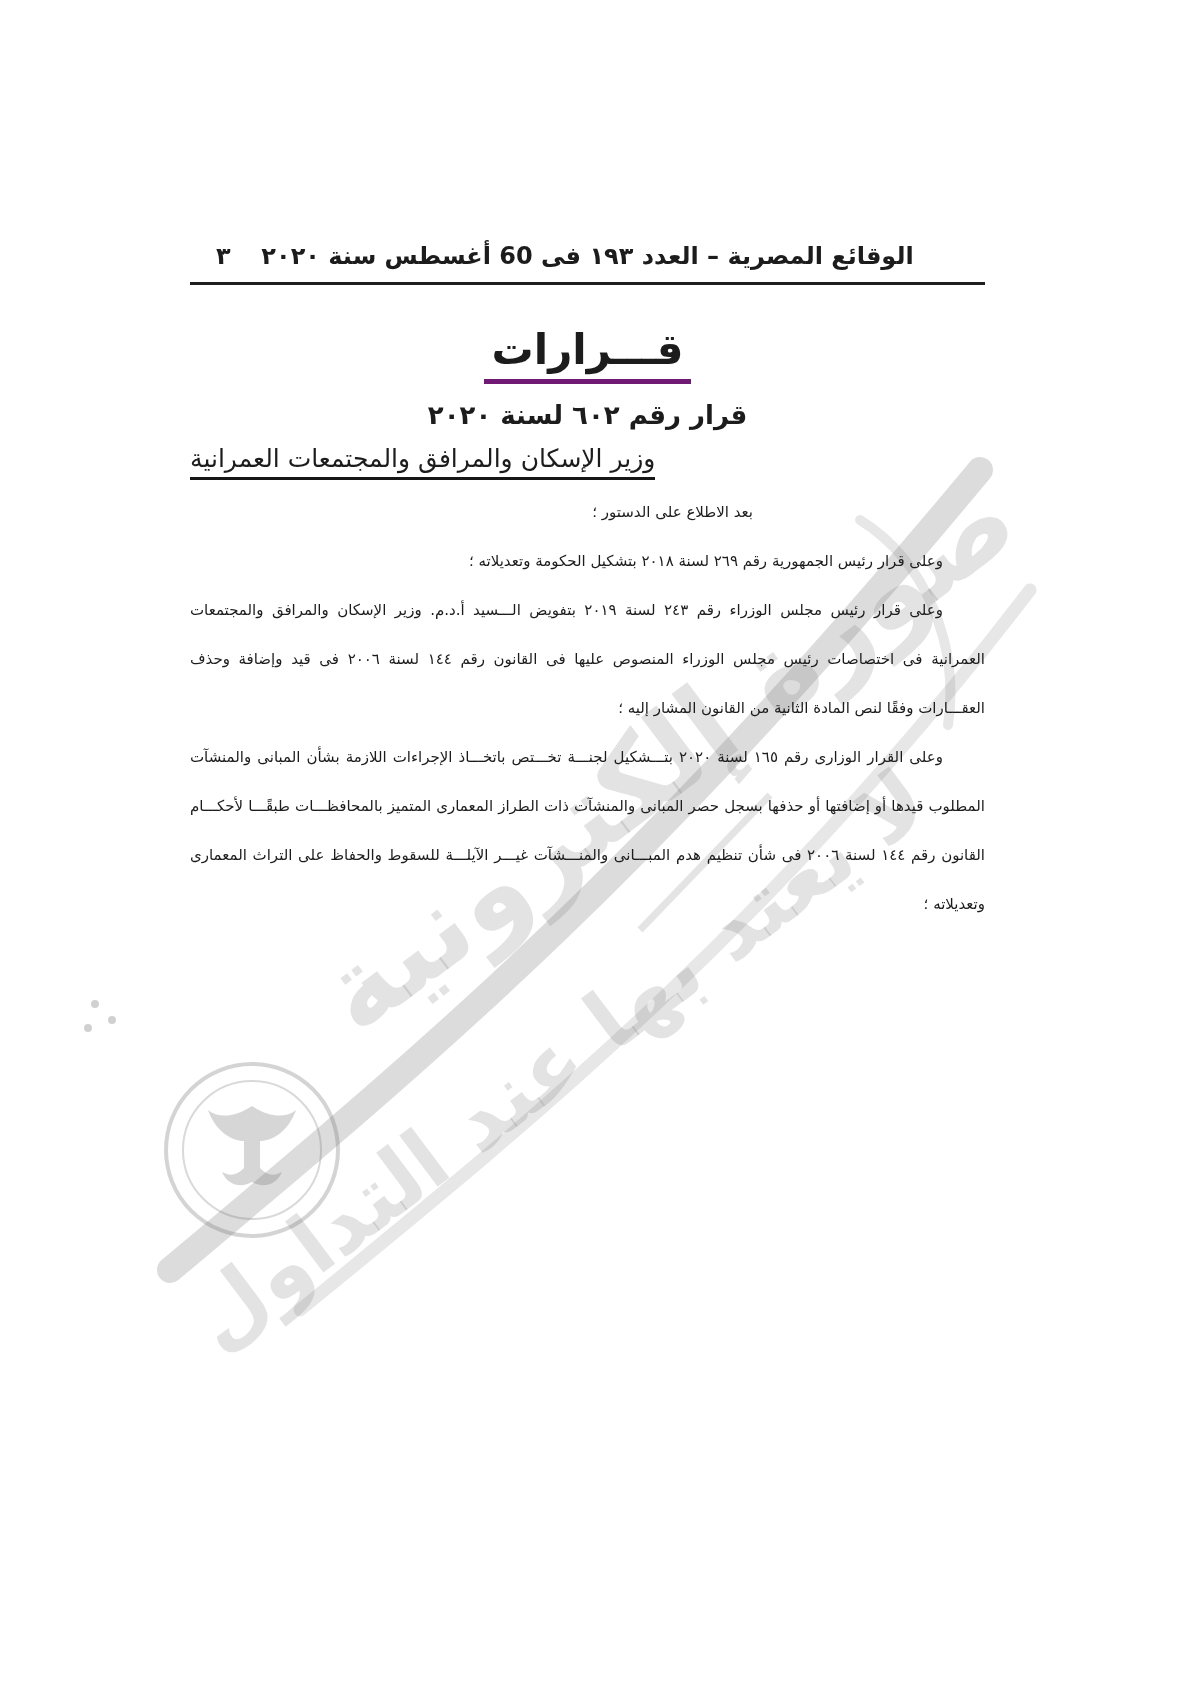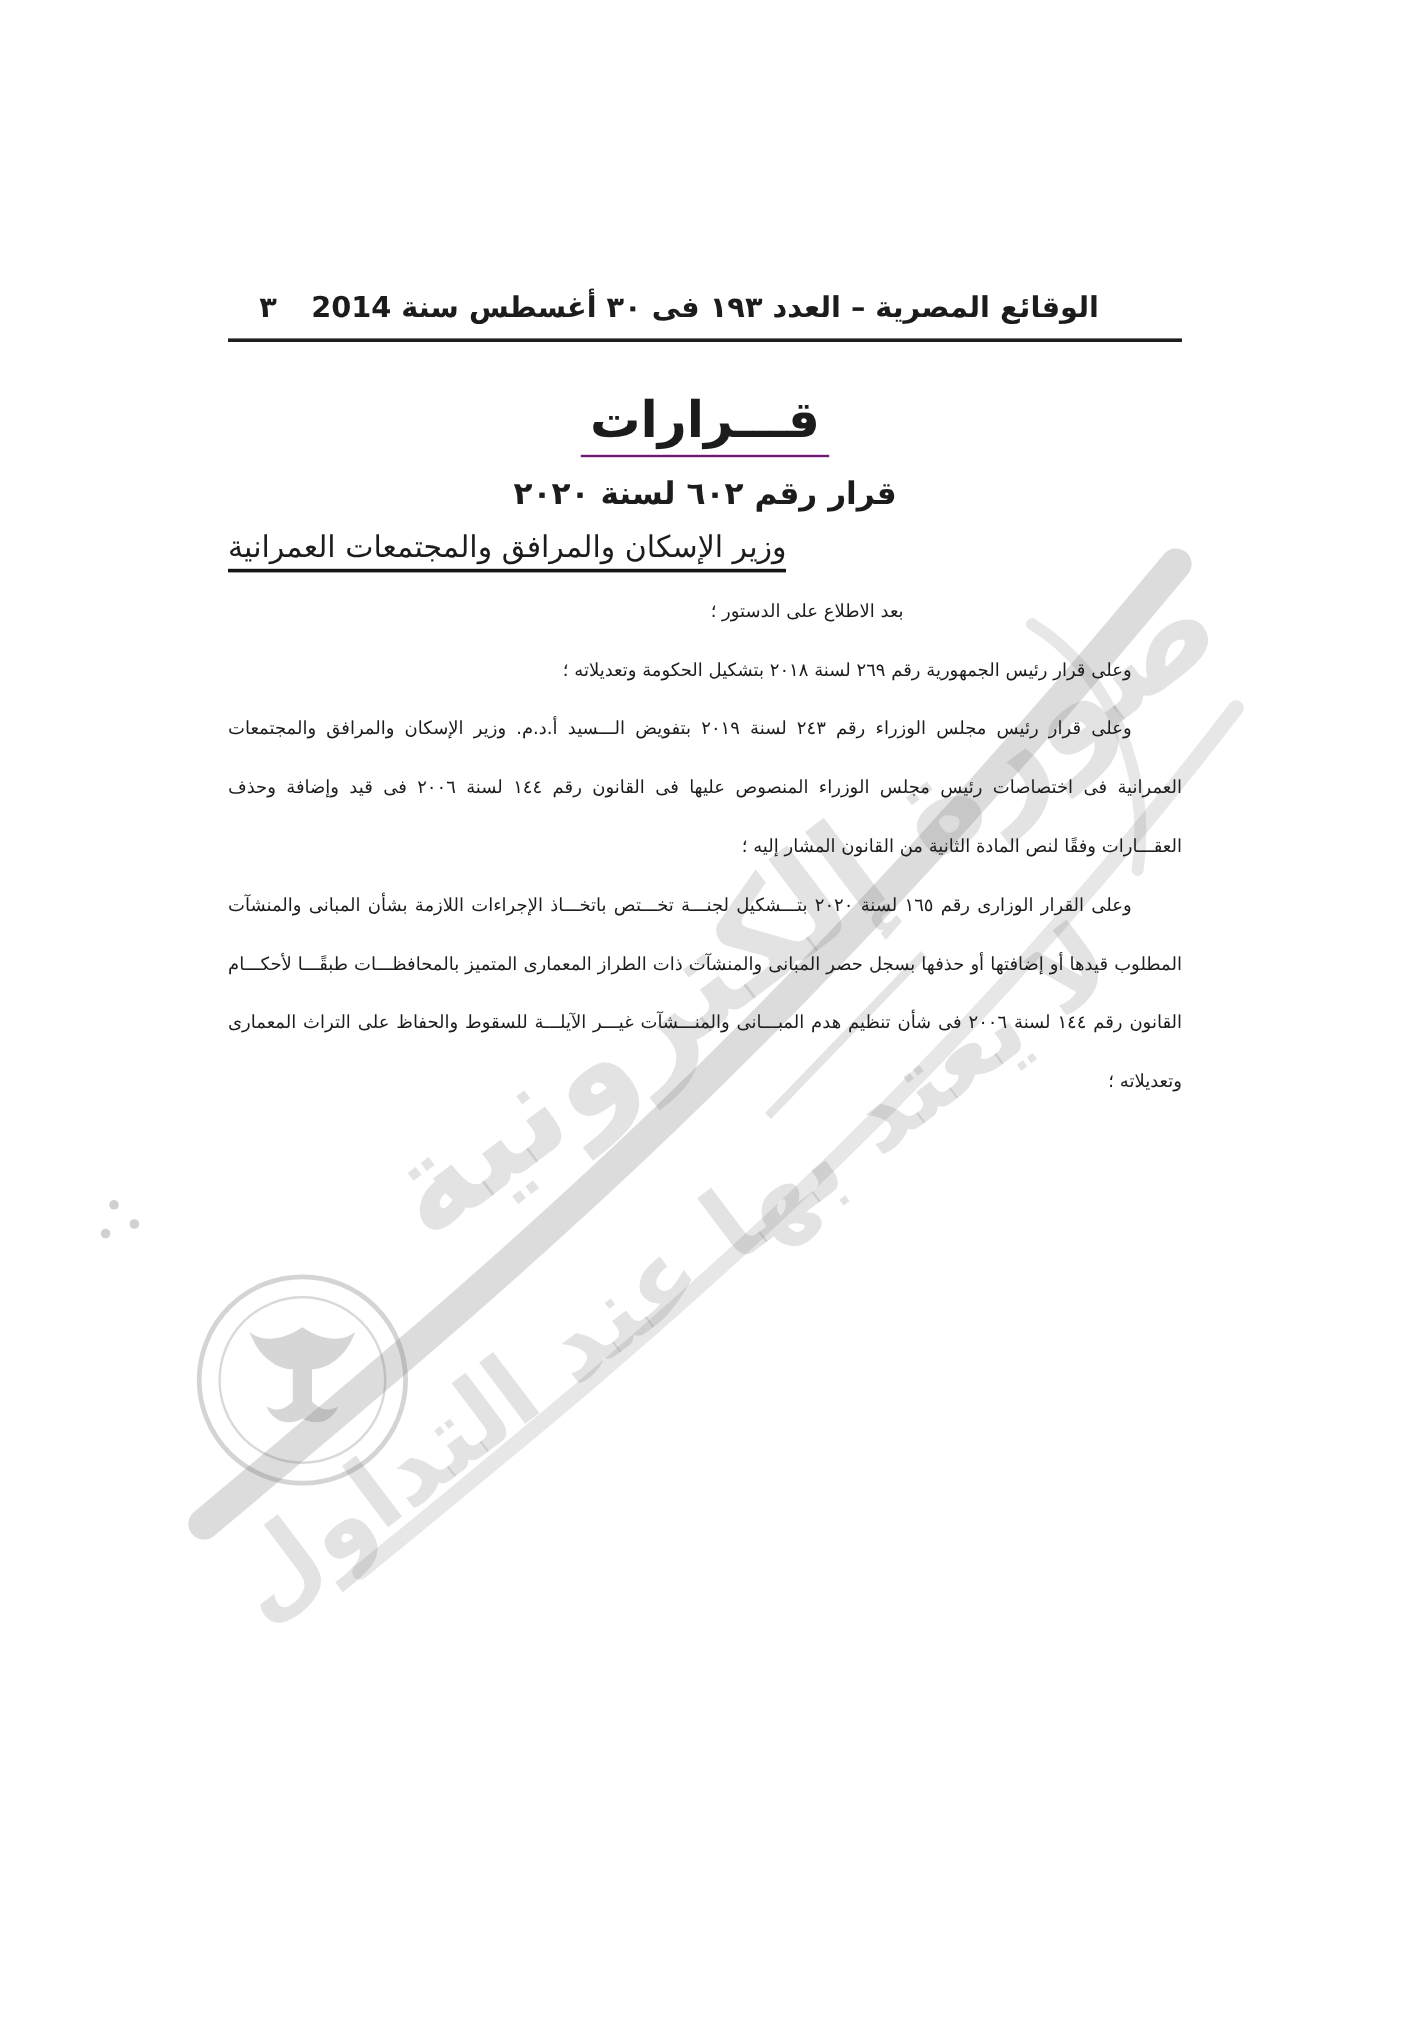--- a/index.html
+++ b/index.html
@@ -61,21 +61,21 @@
     font-weight: bold;
   }
   .section-title {
     margin: 40px 0 0;
     text-align: center;
     font-size: 42px;
     font-weight: bold;
   }
   .section-title .u {
     display: inline-block;
-    border-bottom: 2px solid #701a75;
+    border-bottom: 5px solid #701a75;
     padding: 0 8px 5px;
   }
   .ministry {
     margin: 20px 0 0;
     text-align: center;
     font-size: 31px;
     font-weight: bold;
   }
   .decree {
     margin: 16px 0 0;
@@ -132,21 +132,21 @@
       <circle cx="88" cy="1028" r="4"></circle>
     </g>
   </svg>
 
   <div class="wm-text wm-1">صورة إلكترونية</div>
   <div class="wm-text wm-2">لا يعتد بها عند التداول</div>
 
   <div class="content">
 
     <div class="header">
-      <span>الوقائع المصرية – العدد ١٩٣ فى ٣٠ أغسطس سنة 2014</span>
+      <span>الوقائع المصرية – العدد ١٩٣ فى 60 أغسطس سنة ٢٠٢٠</span>
       <span class="page-num">٣</span>
     </div>
 
     <div class="section-title">
       <span class="u">قـــرارات</span>
     </div>
 
 
     <div class="decree">قرار رقم ٦٠٢ لسنة ٢٠٢٠</div>
 

